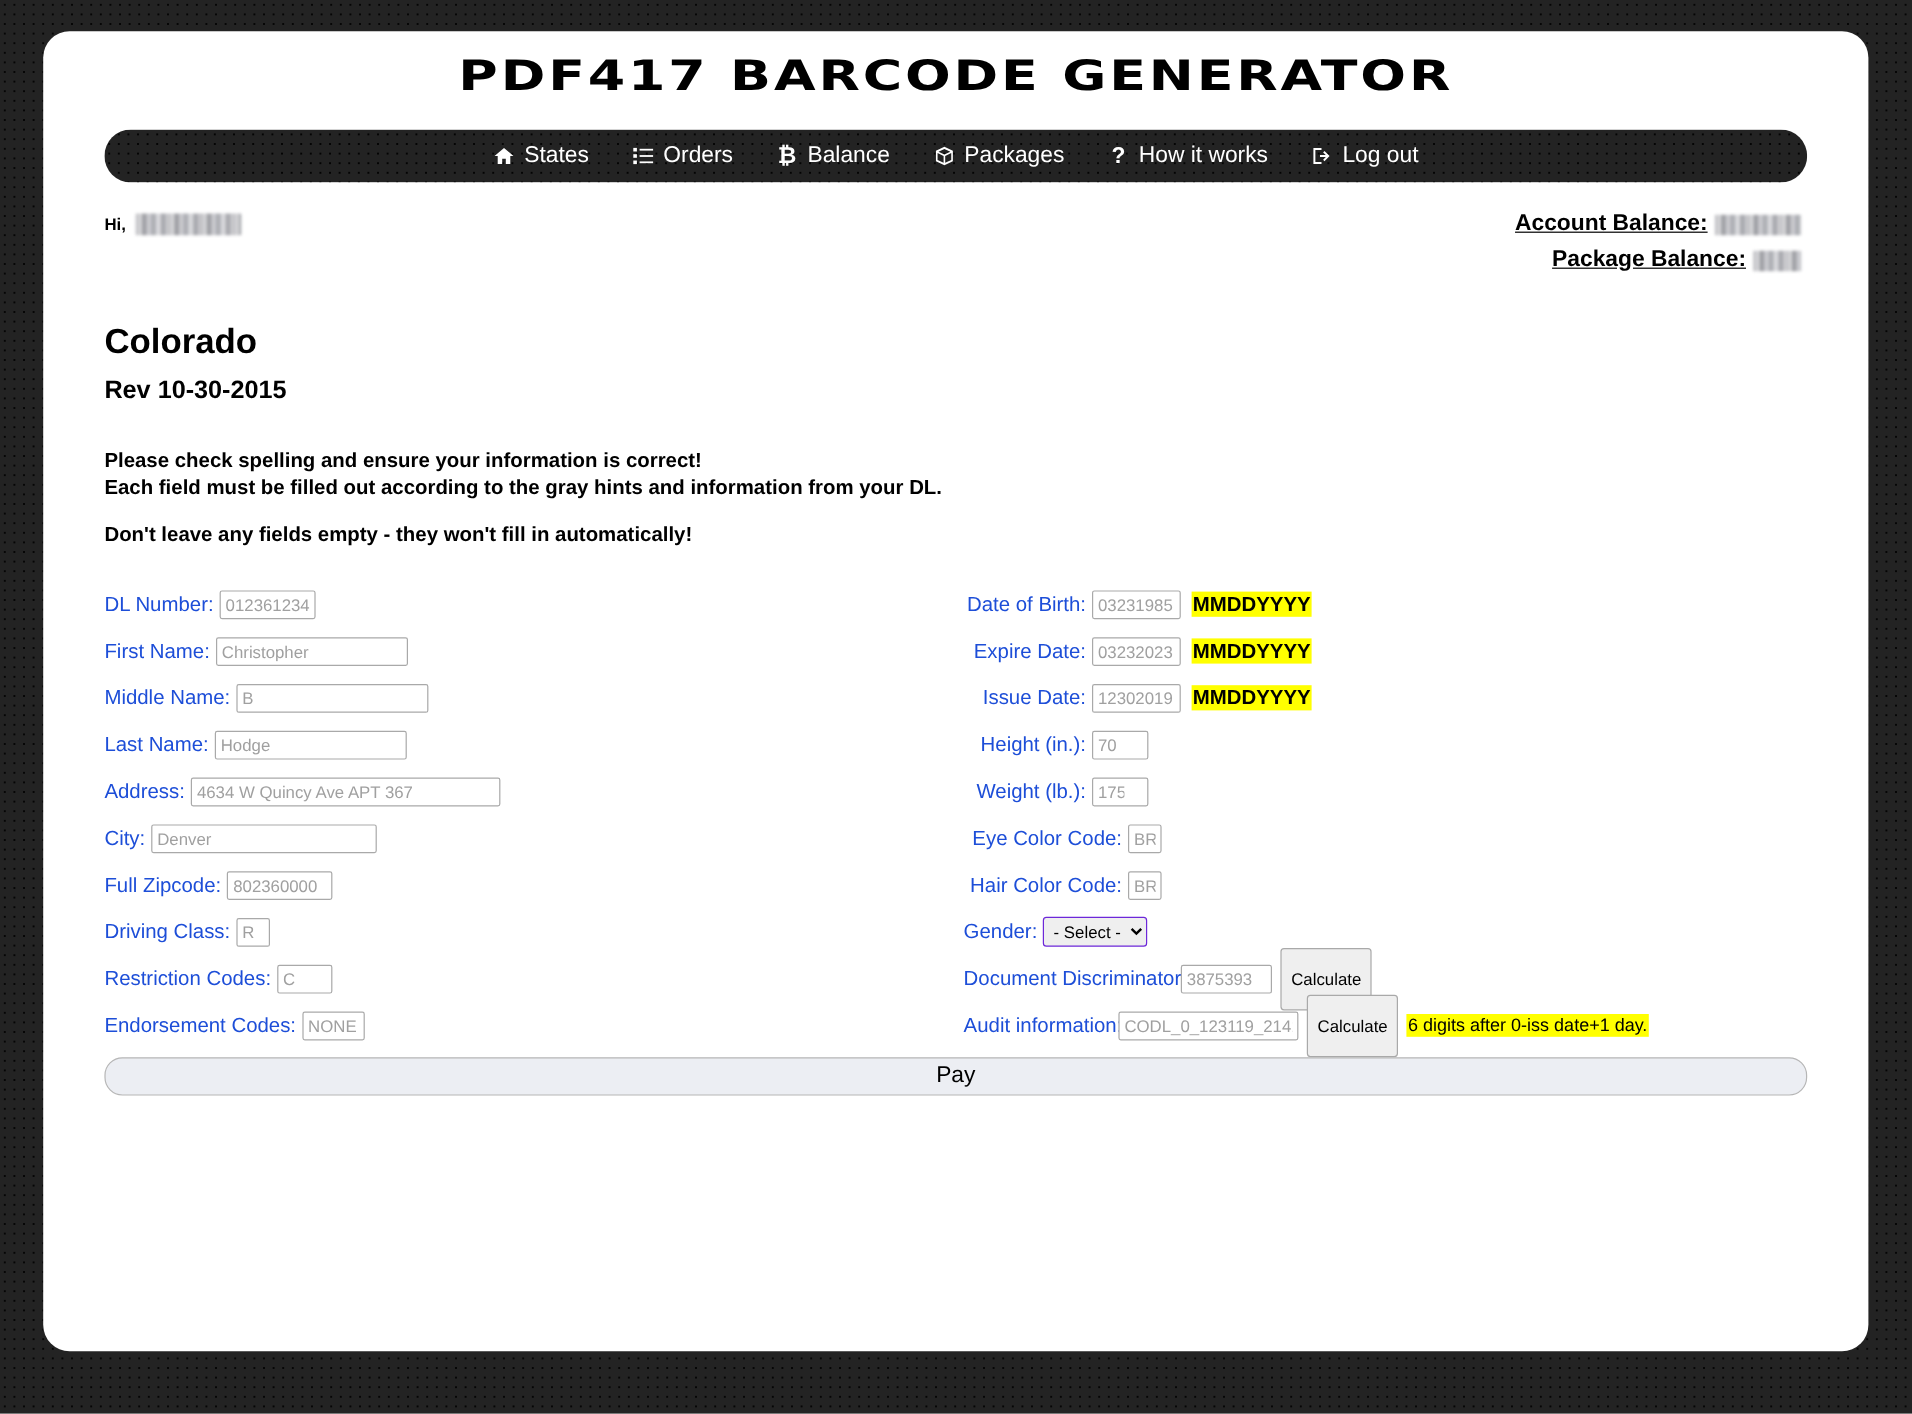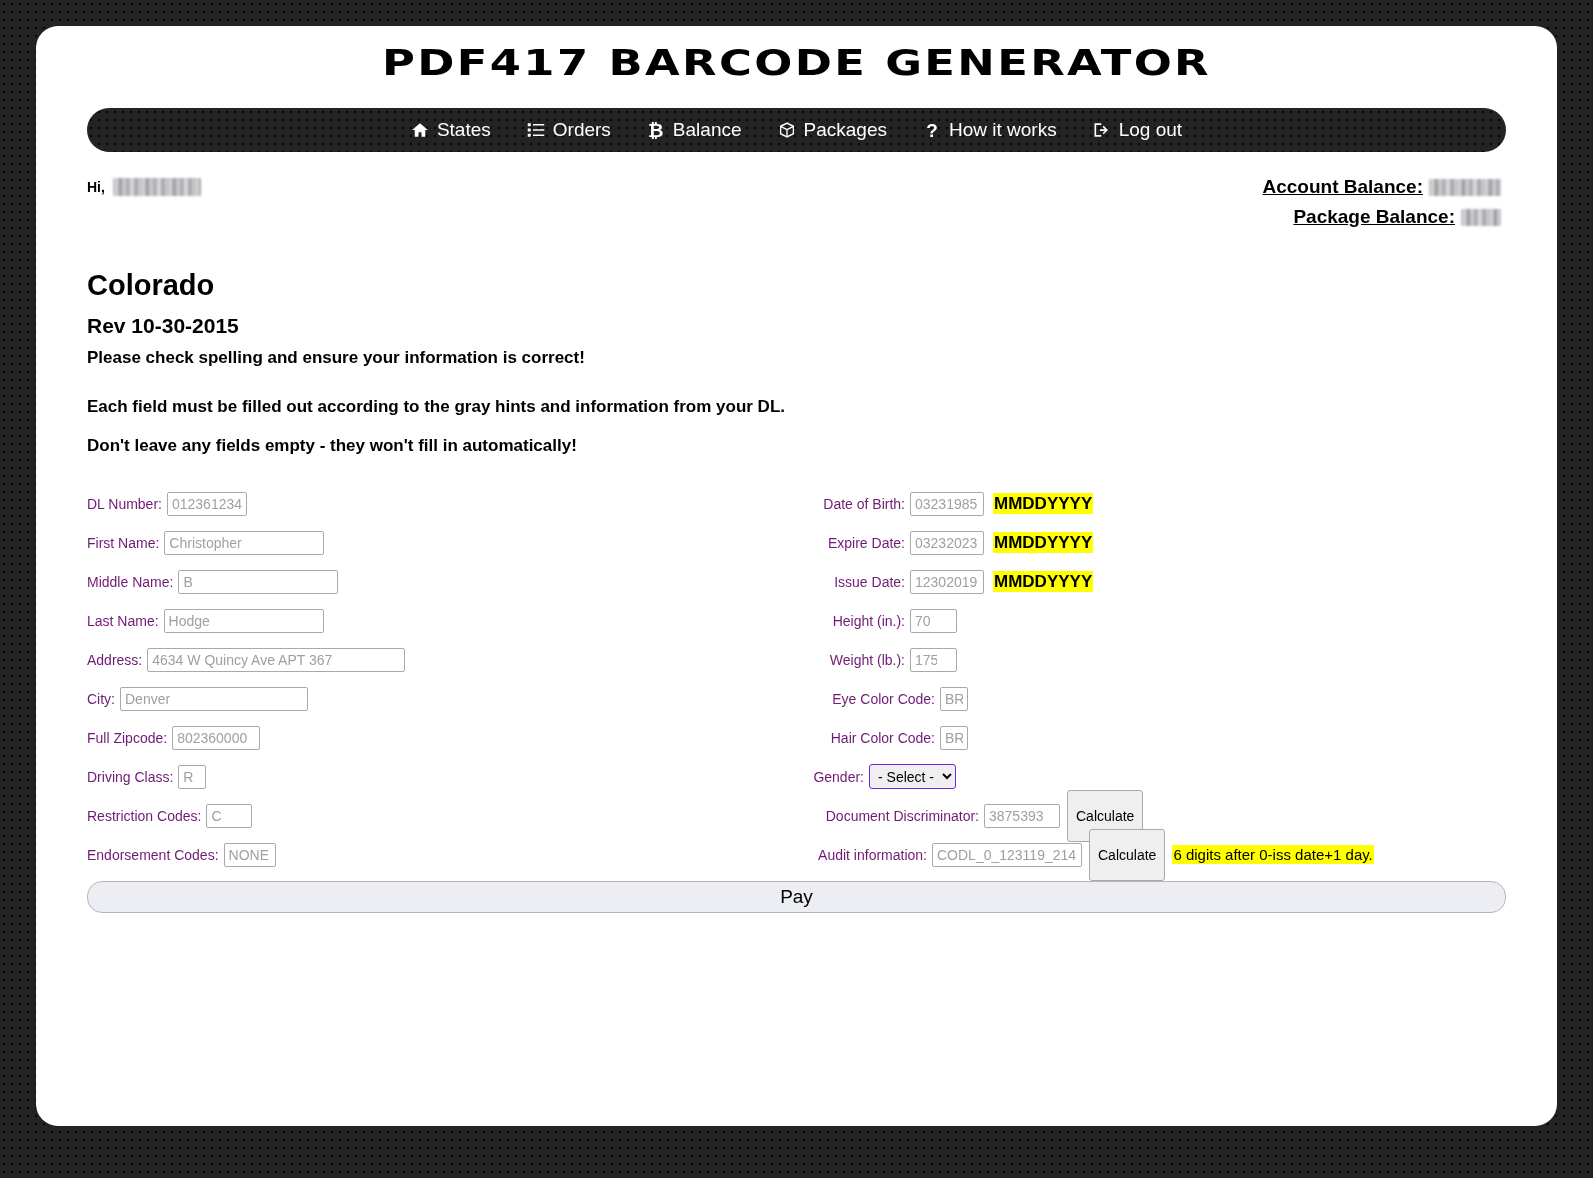--- a/index.html
+++ b/index.html
@@ -153,21 +153,21 @@
     color: #000;
   }
   .notice {
     position: absolute;
     left: 51px;
     margin: 0;
     font-size: 17px;
     font-weight: bold;
     color: #000;
   }
-  .notice.n1 { top: 322px; }
+  .notice.n1 { top: 348px; }
   .notice.n2 { top: 371px; }
   .notice.n3 { top: 410px; }
 
   
   .form-wrap {
     position: absolute;
     left: 51px;
     top: 458px;
     width: 1419px;
   }
@@ -178,22 +178,22 @@
   .col-left  { left: 0;    width: 680px; }
   .col-right { left: 716px; width: 700px; }
 
   .field-row {
     display: flex;
     align-items: center;
     height: 39px;
     white-space: nowrap;
   }
   .field-row .flabel {
-    font-size: 14px;
-    color: #701a75;
+    font-size: 17px;
+    color: #1d4ed8;
     margin-right: 5px;
   }
   
   .col-right .field-row { justify-content: flex-start; }
   .col-right .flabel {
     display: inline-block;
     text-align: right;
   }
 
   input.txt {

